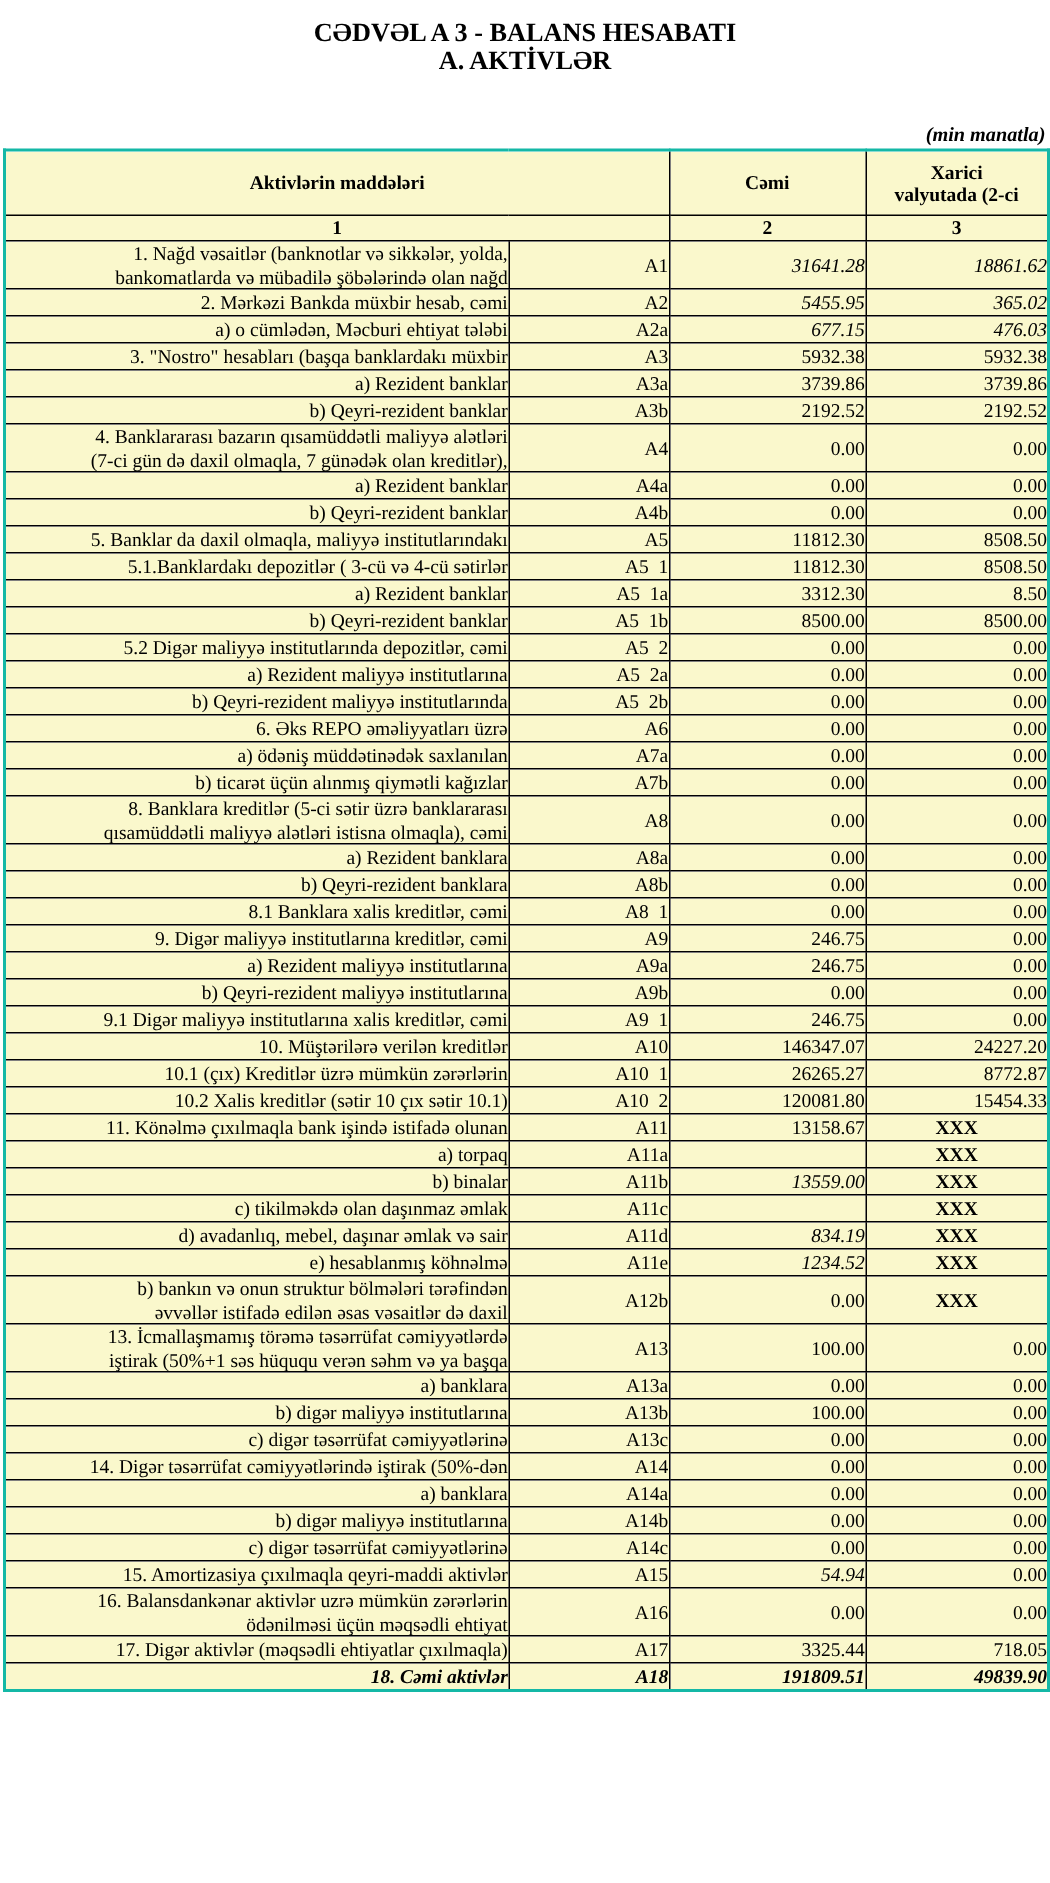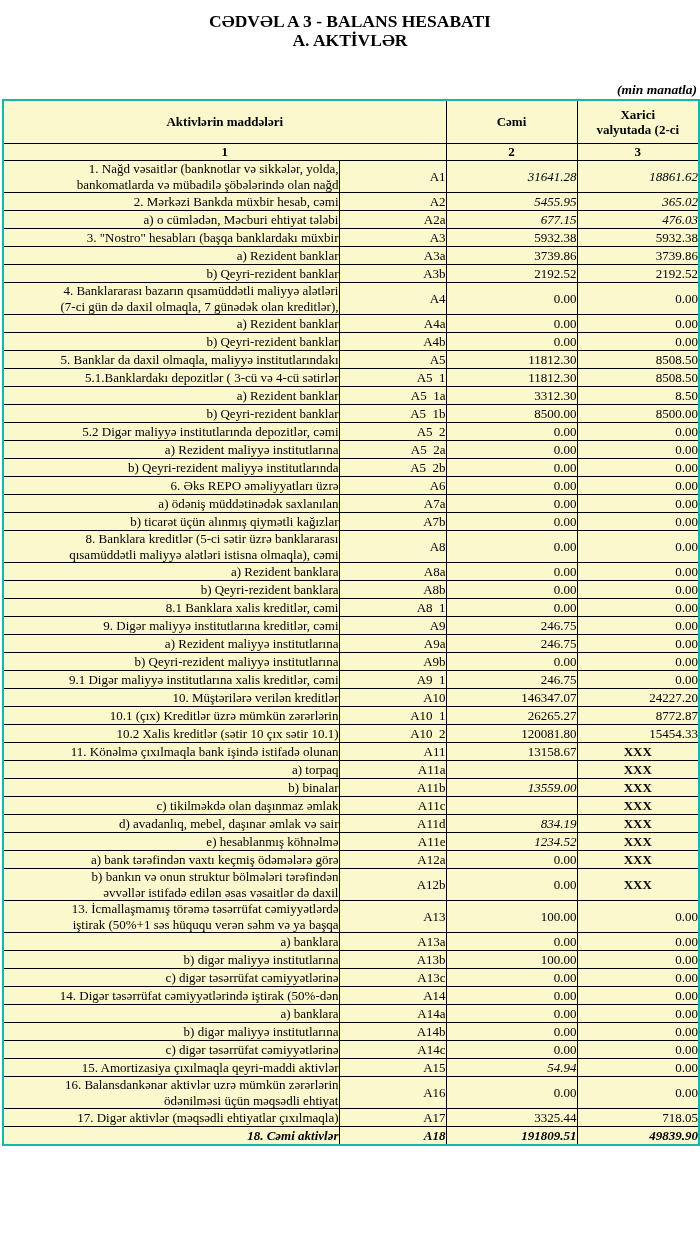--- a/index.html
+++ b/index.html
@@ -323,26 +323,20 @@
         <td class="c-num white">834.19</td>
         <td class="c-xxx">XXX</td>
       </tr>
       <tr>
         <td class="c-label lbl-indent">e) hesablanmış köhnəlmə</td>
         <td class="c-code">A11e</td>
         <td class="c-num white">1234.52</td>
         <td class="c-xxx">XXX</td>
       </tr>
       <tr>
-        <td class="c-label lbl-indent">a) bank tərəfindən vaxtı keçmiş ödəmələrə görə</td>
-        <td class="c-code">A12a</td>
-        <td class="c-num">0.00</td>
-        <td class="c-xxx">XXX</td>
-      </tr>
-      <tr>
         <td class="c-label lbl-indent">b) bankın və onun struktur bölmələri tərəfindən
 əvvəllər istifadə edilən əsas vəsaitlər də daxil</td>
         <td class="c-code">A12b</td>
         <td class="c-num">0.00</td>
         <td class="c-xxx">XXX</td>
       </tr>
       <tr>
         <td class="c-label">13. İcmallaşmamış törəmə təsərrüfat cəmiyyətlərdə
 iştirak (50%+1 səs hüququ verən səhm və ya başqa</td>
         <td class="c-code">A13</td>

